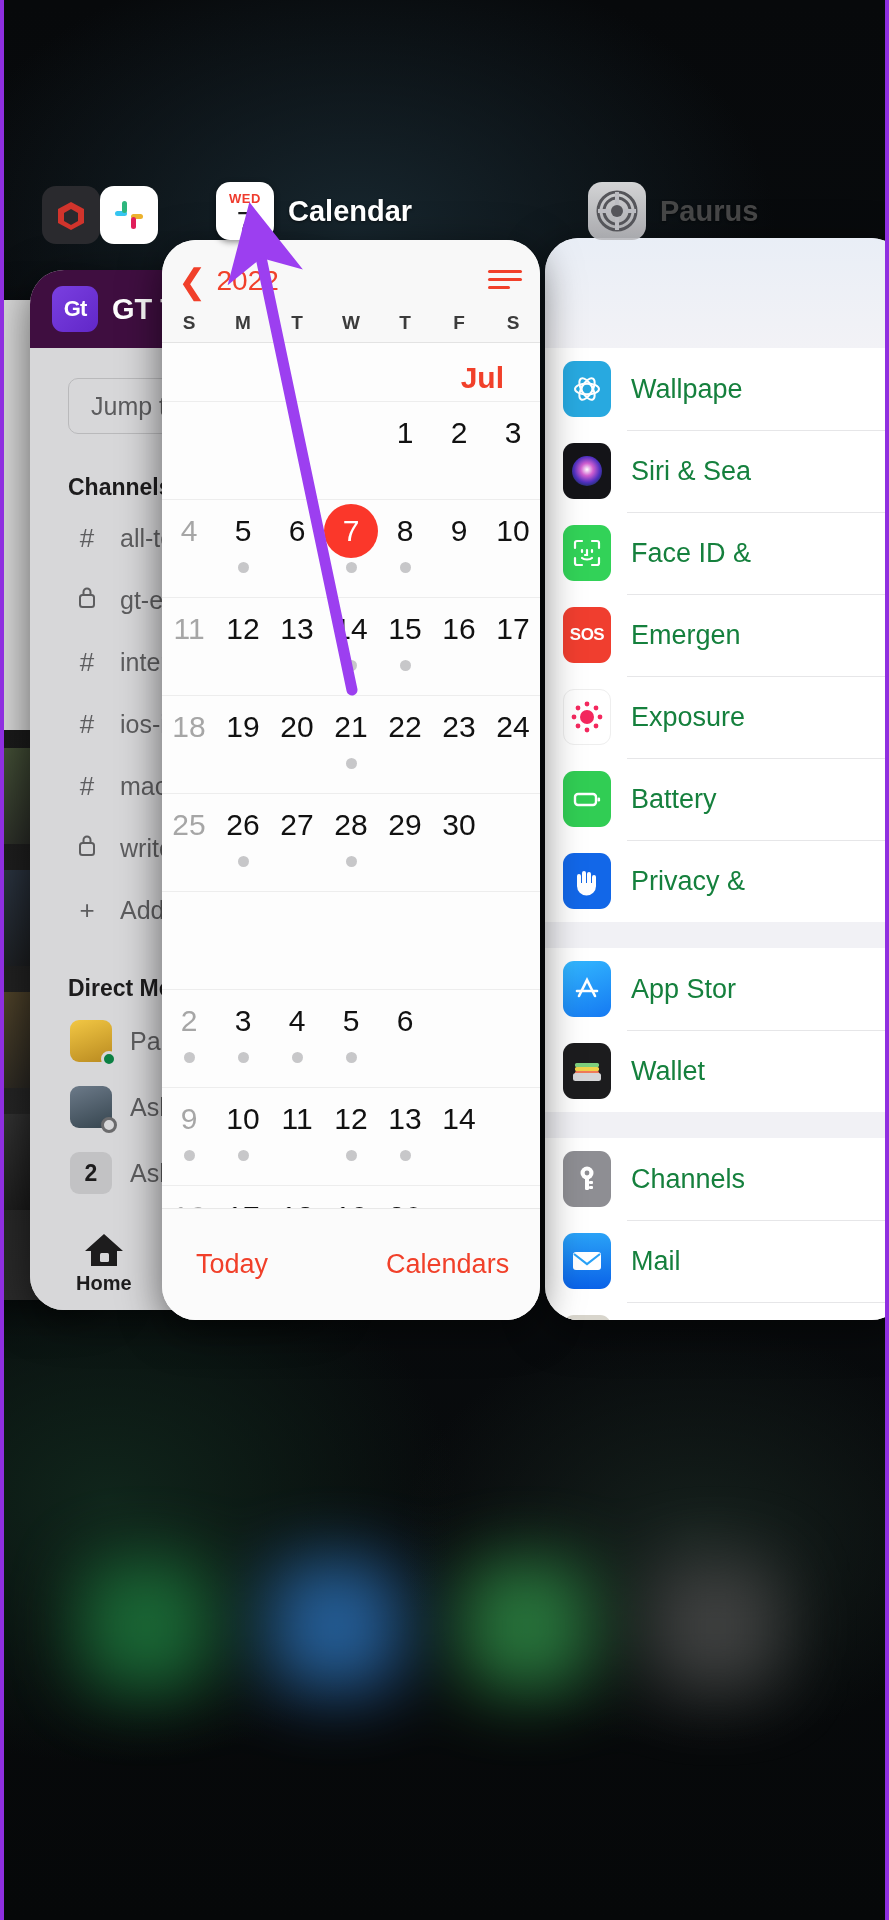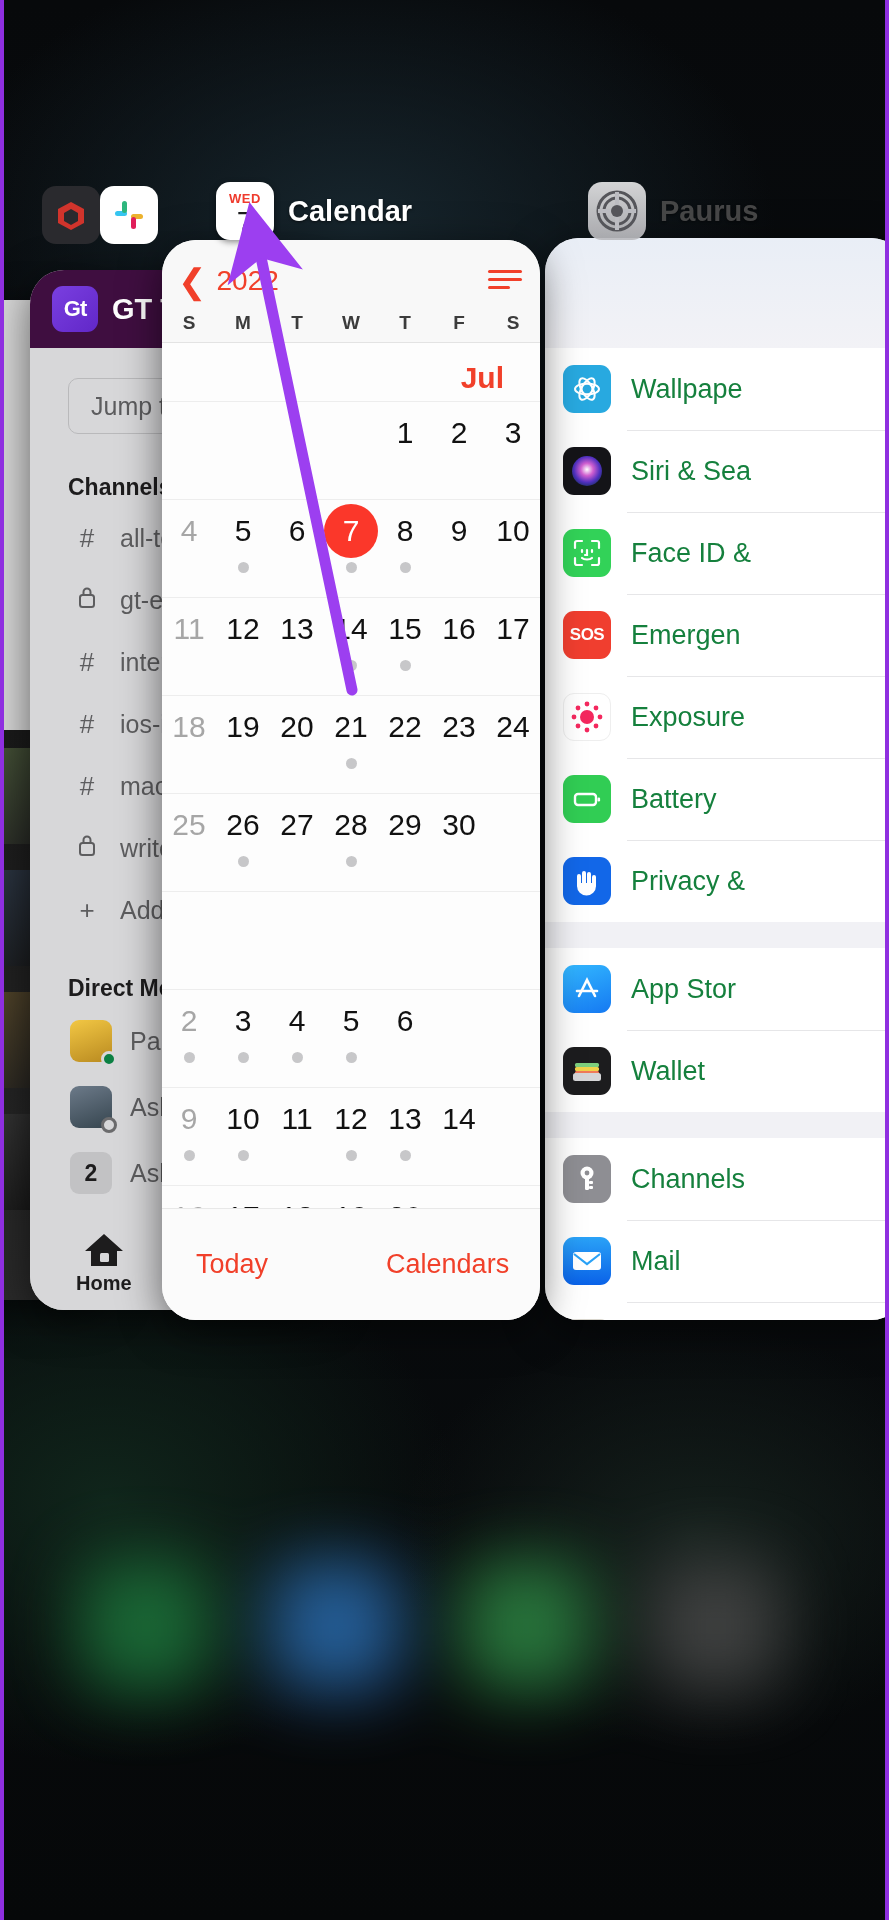--- a/index.html
+++ b/index.html
@@ -240,21 +240,21 @@
   }
   .set-row {
     display:flex; align-items:center; gap: 20px;
     height: 82px; padding-left: 18px;
     position: relative;
   }
   .set-row + .set-row::before {
     content:""; position:absolute; left: 82px; right:0; top:0; height:1px; background:#e6e6e8;
   }
   .set-row .sicon {
-    width: 48px; height: 48px; border-radius: 11px; flex:0 0 auto;
+    width: 48px; height: 56px; border-radius: 11px; flex:0 0 auto;
     display:flex; align-items:center; justify-content:center;
     overflow:hidden; position: relative;
   }
   .set-row .slabel {
     font-size: 27px; color:#15803d; white-space: nowrap;
   }
 
   
   .arrow-svg { position:absolute; left:0; top:0; width: 889px; height: 1920px; z-index: 60; pointer-events:none; }
 </style>

